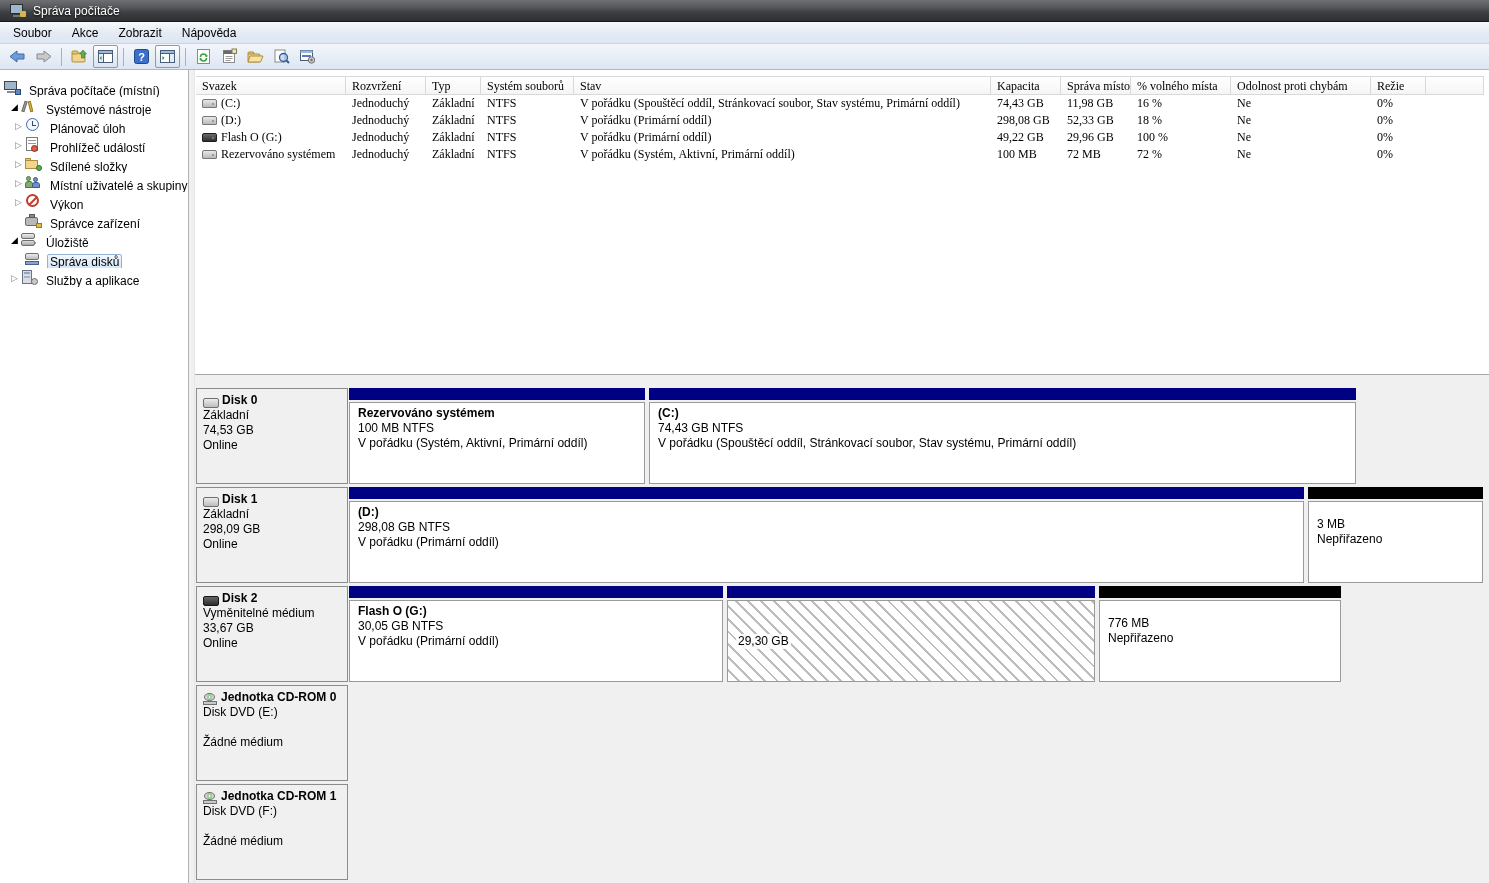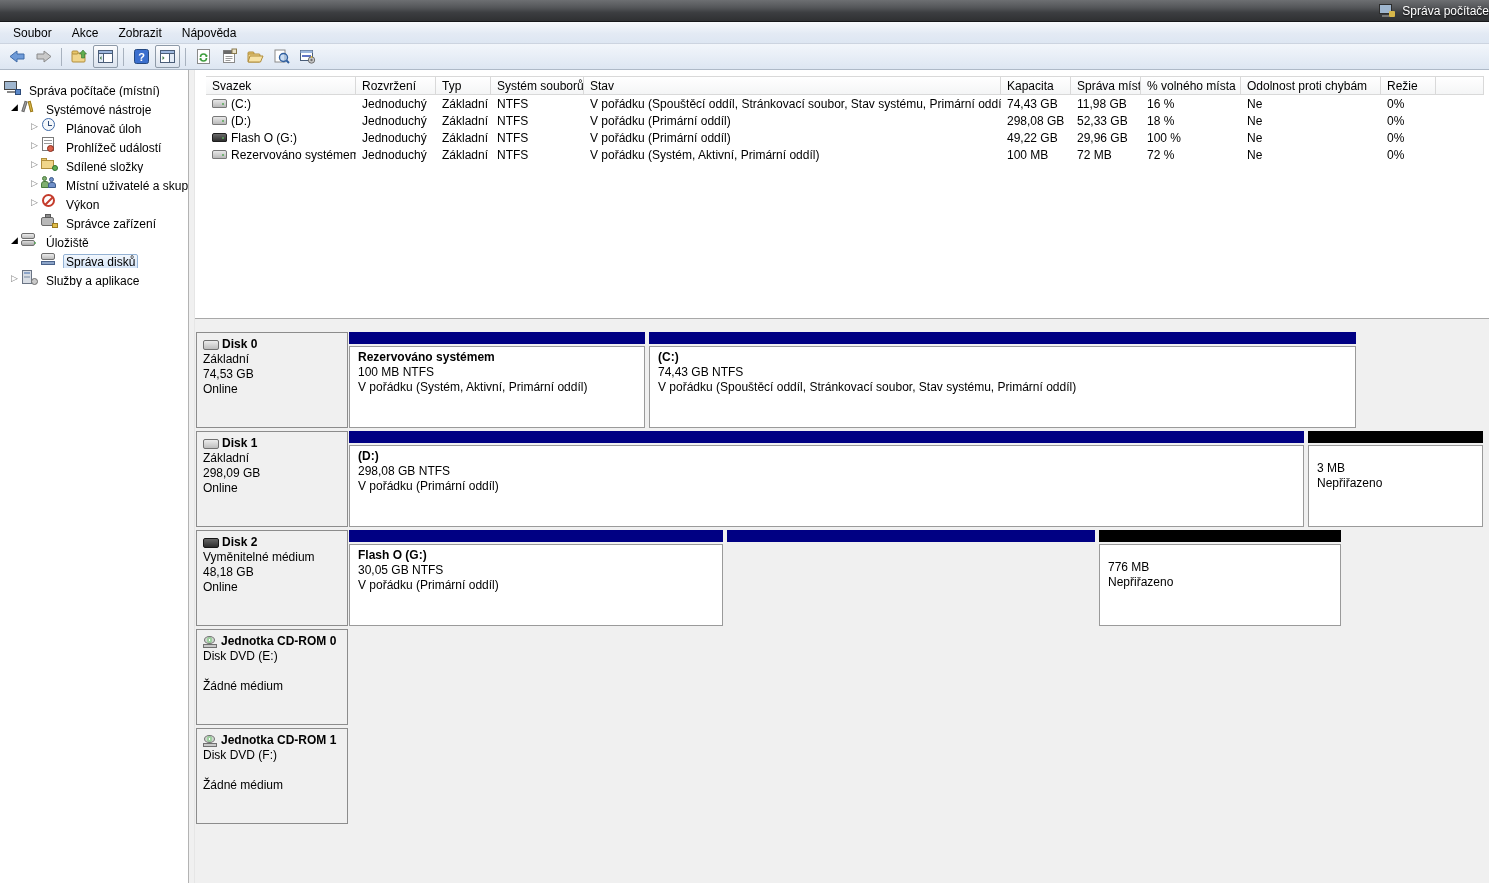--- a/index.html
+++ b/index.html
@@ -6,21 +6,21 @@
   html,body { margin:0; padding:0; }
   body {
     width:1489px; height:883px; overflow:hidden;
     font-family:"Liberation Sans", sans-serif; font-size:12px; color:#000;
     background:#fff; position:relative;
   }
   
   .titlebar {
     height:22px; display:flex; align-items:center; gap:7px; padding-left:10px;
     background:linear-gradient(#6d6f72 0%, #55575a 35%, #3c3e41 60%, #2f3032 100%);
-    border-bottom:1px solid #17181a; color:#fff;justify-content:flex-end;
+    border-bottom:1px solid #17181a; color:#fff;
   }
   .titlebar .app-icon { width:16px; height:14px; position:relative; }
   .titlebar .app-icon .scr { position:absolute; left:0; top:0; width:13px; height:10px; background:#9fb6cf; border:1px solid #2c2c2c; }
   .titlebar .app-icon .base{ position:absolute; left:3px; top:11px; width:7px; height:2px; background:#777; }
   .titlebar .app-icon .tool{ position:absolute; right:0; bottom:1px; width:6px; height:6px; background:#d7b74a; border-radius:1px; }
   .title-text { text-shadow:0 1px 2px #000; }
   
   .menubar {
     height:22px; display:flex; align-items:center; padding-left:3px;
     background:linear-gradient(#f7f9fc, #e3eaf4 55%, #dde6f2);
@@ -47,25 +47,25 @@
   .tree-item .expander { width:13px; flex:none; font-size:9px; color:#444; text-align:center; }
   .tree-item .expander.exp::before { content:"◢"; color:#000; }
   .tree-item .expander.col::before { content:"▷"; color:#808080; }
   .tree-item .t-ic { width:17px; height:15px; flex:none; position:relative; margin-right:5px; }
   .tree-item .t-label { padding:1px 3px;margin-top:7px; }
   .tree-item.selected .t-label {
     background:linear-gradient(#f2f7fd,#d3e4f8); border:1px solid #94b2d4; border-radius:2px; padding:0 2px;
   }
   .lvl0 { padding-left:4px; }
   .lvl1 { padding-left:8px; }
-  .lvl2 { padding-left:28px; }
+  .lvl2 { padding-left:12px; }
   
   .t-ic span { position:absolute; }
   
-  .volume-pane { height:248px; background:#fff; padding:6px 5px 0 11px; overflow:hidden; }
+  .volume-pane { height:304px; background:#fff; padding:6px 5px 0 1px; overflow:hidden;font-family:Liberation Serif, serif; }
   .vl-header { display:flex; height:19px;
     background:linear-gradient(#ffffff,#f4f5f6);
     border:1px solid #d9d9d9; border-left:none; }
   .vl-hcell { padding:2px 6px; border-right:1px solid #d9d9d9; white-space:nowrap; overflow:hidden; flex:none; }
   .vl-row { display:flex; height:17px; align-items:center; }
   .vl-cell { padding:0 6px; white-space:nowrap; overflow:hidden; flex:none; }
   .vl-cell.first { display:flex; align-items:center; gap:4px; }
   .drive-ic { width:15px; height:9px; flex:none; border-radius:2px 2px 1px 1px;
     background:linear-gradient(#e8e8e8,#b9b9b9); border:1px solid #787878; position:relative; }
   .drive-ic::after { content:""; position:absolute; right:2px; top:3px; width:2px; height:2px; background:#57a857; border-radius:50%; }
@@ -73,21 +73,21 @@
   
   .c0{width:150px}.c1{width:80px}.c2{width:55px}.c3{width:93px}.c4{width:417px}
   .c5{width:70px}.c6{width:70px}.c7{width:100px}.c8{width:140px}.c9{width:55px}
   
   .graph-pane { flex:1; background:#f0f0f0; border-top:1px solid #a8a8a8; padding:13px 0 0 1px; overflow:hidden; }
   .disk-row { display:flex; height:96px; margin-bottom:3px; }
   .disk-label {
     width:152px; flex:none; background:#f0f0f0; border:1px solid #8c8c8c;
     padding:4px 6px 0 6px; line-height:15px; overflow:hidden; white-space:nowrap;
   }
-  .disk-title { font-weight:bold; display:flex; align-items:center; gap:3px; }
+  .disk-title { font-weight:bold; display:flex; align-items:flex-end; gap:3px; }
   .dsk-ic { width:16px; height:10px; flex:none; border-radius:2px;
     background:linear-gradient(#ececec,#bdbdbd); border:1px solid #6f6f6f; position:relative; }
   .dsk-ic.dark { background:linear-gradient(#666,#2c2c2c); border-color:#161616; }
   .cd-ic { width:15px; height:12px; flex:none; position:relative; }
   .cd-ic .disc { position:absolute; left:1px; top:0; width:11px; height:8px; border-radius:50%;
     background:radial-gradient(circle at 50% 50%, #fff 0 18%, #9fd0a0 19% 55%, #cfd6cf 56%); border:1px solid #707070; }
   .cd-ic .tray { position:absolute; left:0; bottom:0; width:14px; height:4px; background:#c9c9c9; border:1px solid #707070; }
   .parts { display:flex; gap:4px; margin-left:1px; }
   .part { display:flex; flex-direction:column; flex:none; }
   .pbar { height:12px; margin-bottom:2px; }
@@ -469,34 +469,37 @@
         </div>
       </div>
 
       <div class="disk-row">
         <div class="disk-label">
           <div class="disk-title">
               <span class="dsk-ic dark"></span>
               <span>Disk 2</span>
             </div>
           <div>Vyměnitelné médium</div>
-          <div>48,18 GB</div>
+          <div>33,67 GB</div>
           <div>Online</div>
         </div>
         <div class="parts">
           <div class="part" style="width:374px">
             <div class="pbar primary"></div>
             <div class="pbox">
               <div class="pname">Flash O  (G:)</div>
               <div>30,05 GB NTFS</div>
               <div>V pořádku (Primární oddíl)</div>
             </div>
           </div>
           <div class="part" style="width:368px">
             <div class="pbar primary"></div>
+            <div class="pbox hatched">
+              <span class="hsize">29,30 GB</span>
+            </div>
           </div>
           <div class="part" style="width:242px">
             <div class="pbar unalloc"></div>
             <div class="pbox unalloc">
               <div>776 MB</div>
               <div>Nepřiřazeno</div>
             </div>
           </div>
         </div>
       </div>

